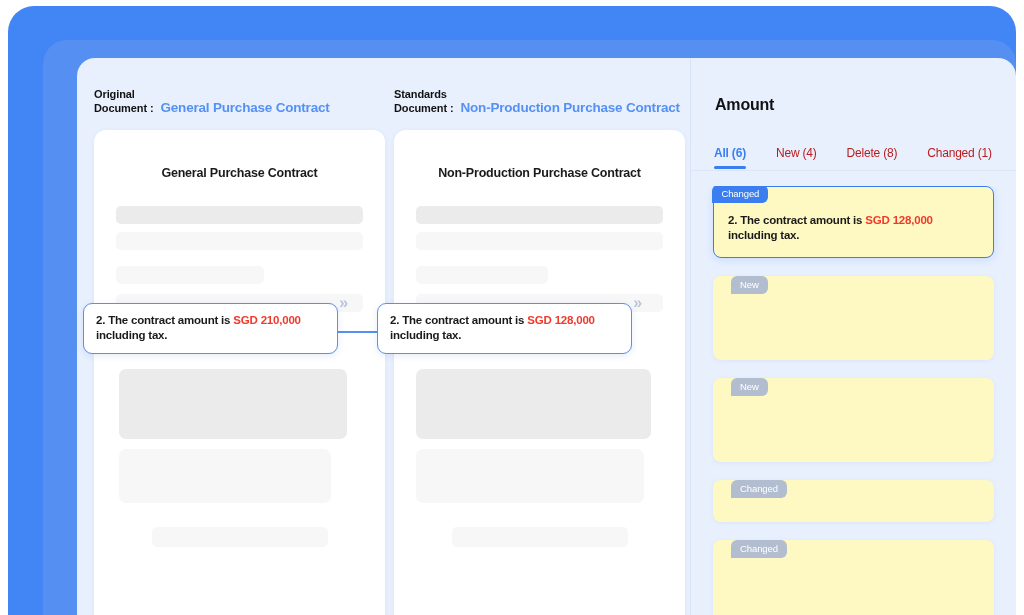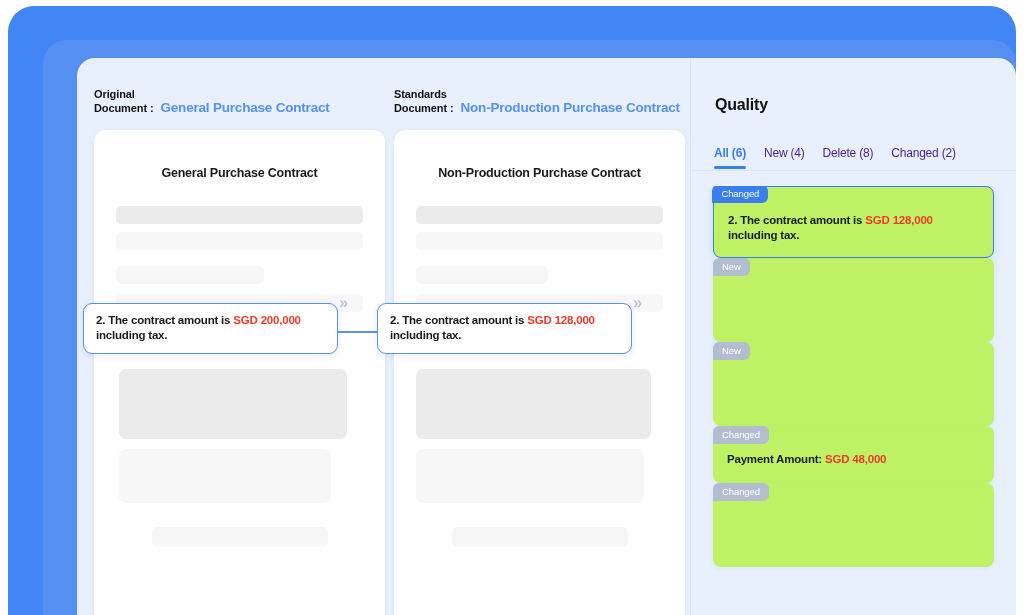--- a/index.html
+++ b/index.html
@@ -198,25 +198,25 @@
     font-weight: bold;
     color: #111111;
     letter-spacing: -0.2px;
   }
   .tabs {
     position: absolute;
     left: 23px;
     top: 88px;
     display: flex;
     align-items: center;
-    gap: 0px;
+    gap: 12px;
   }
   .tab {
     font-size: 12px;
-    color: #4c1d95;
+    color: #b91c1c;
     padding: 0 9px 9px 9px;
     position: relative;
     white-space: nowrap;
     letter-spacing: -0.2px;
     cursor: pointer;
   }
   .tab:first-child { padding-left: 0; }
   .tab.active {
     color: #3b7ef0;
     font-weight: bold;
@@ -244,33 +244,34 @@
     position: absolute;
     left: 0;
     top: 128px;
     right: 0;
     bottom: 0;
     padding: 0 22px;
     overflow: hidden;
   }
   .result-card {
     position: relative;
-    background: #bef264;
+    background: #fef9c3;
     border-radius: 8px;
+    margin-bottom: 18px;
     box-shadow: 0 1px 4px rgba(70, 100, 160, 0.08);
     box-sizing: border-box;
     padding: 26px 14px 14px 14px;
   }
   .result-card.highlight {
     border: 1.6px solid #3b7ef0;
     box-shadow: 0 2px 8px rgba(59, 126, 240, 0.18);
   }
   .badge {
     position: absolute;
-    left: 0;
+    left: 18px;
     top: 0;
     font-size: 9.5px;
     color: #ffffff;
     padding: 3px 9px 3px 9px;
     border-radius: 6px 6px 6px 0;
     letter-spacing: -0.1px;
     line-height: 12px;
   }
   .badge.changed-active { background: #3b7ef0; }
   .badge.neutral { background: #b3bdd0; }
@@ -345,41 +346,41 @@
             <div class="ph light blk2"></div>
             <div class="ph light blk3"></div>
           </div>
         </div>
       </div>
 
       <div class="connector"></div>
 
       <div class="callout callout-left">
         <span>2. The contract amount is</span>
-        <span class="amount">SGD 200,000</span>
+        <span class="amount">SGD 210,000</span>
         <span>including tax.</span>
         <span class="quote-mark">»</span>
       </div>
 
       <div class="callout callout-right">
         <span>2. The contract amount is</span>
         <span class="amount">SGD 128,000</span>
         <span>including tax.</span>
         <span class="quote-mark">»</span>
       </div>
     </div>
 
     <div class="results-panel">
-      <div class="results-title">Quality</div>
+      <div class="results-title">Amount</div>
 
       <div class="tabs">
         <div class="tab active">All (6)</div>
         <div class="tab">New (4)</div>
         <div class="tab">Delete (8)</div>
-        <div class="tab">Changed (2)</div>
+        <div class="tab">Changed (1)</div>
       </div>
       <div class="tabs-rule"></div>
 
       <div class="result-list">
 
         <div class="result-card highlight card-h1">
           <span class="badge changed-active">Changed</span>
           <div class="result-text">
             <span>2. The contract amount is</span>
             <span class="amount">SGD 128,000</span>
@@ -390,24 +391,20 @@
         <div class="result-card empty">
           <span class="badge neutral">New</span>
         </div>
 
         <div class="result-card empty">
           <span class="badge neutral">New</span>
         </div>
 
         <div class="result-card card-pay">
           <span class="badge neutral">Changed</span>
-          <div class="result-text">
-            <span>Payment Amount:</span>
-            <span class="amount">SGD 48,000</span>
-          </div>
         </div>
 
         <div class="result-card empty">
           <span class="badge neutral">Changed</span>
         </div>
 
       </div>
     </div>
 
   </div>

